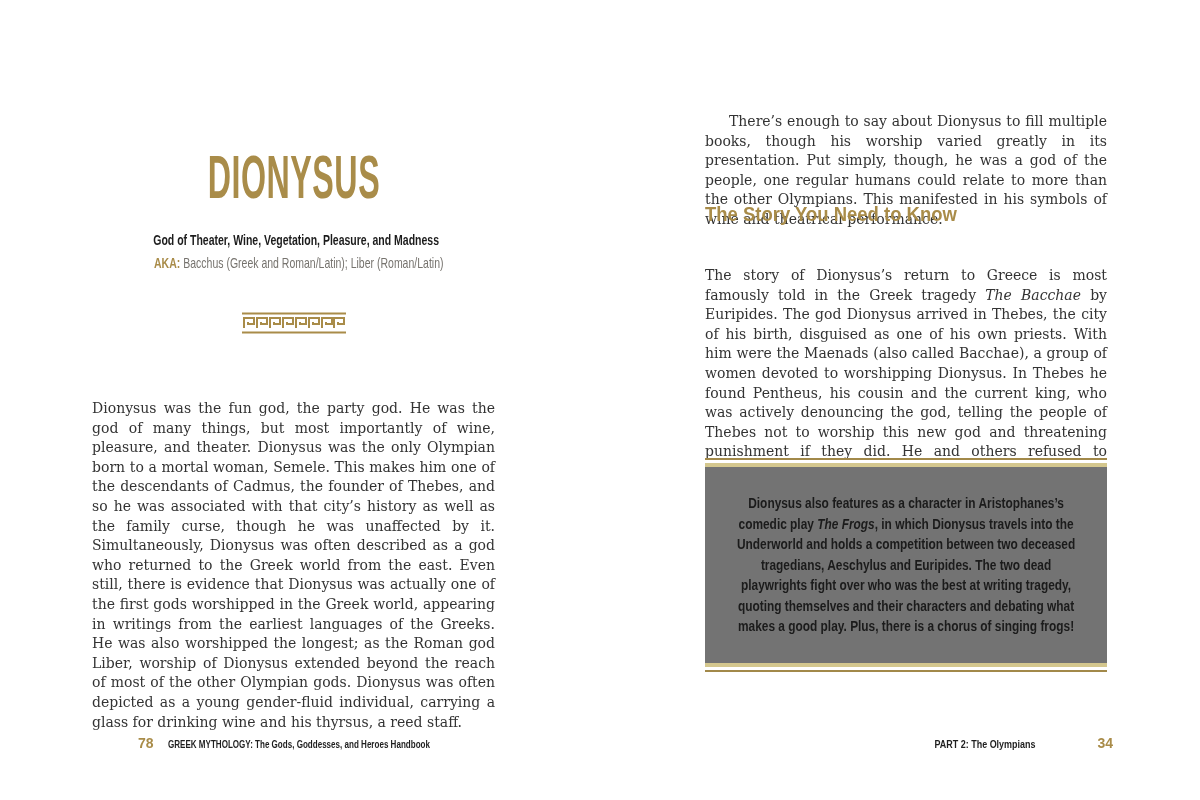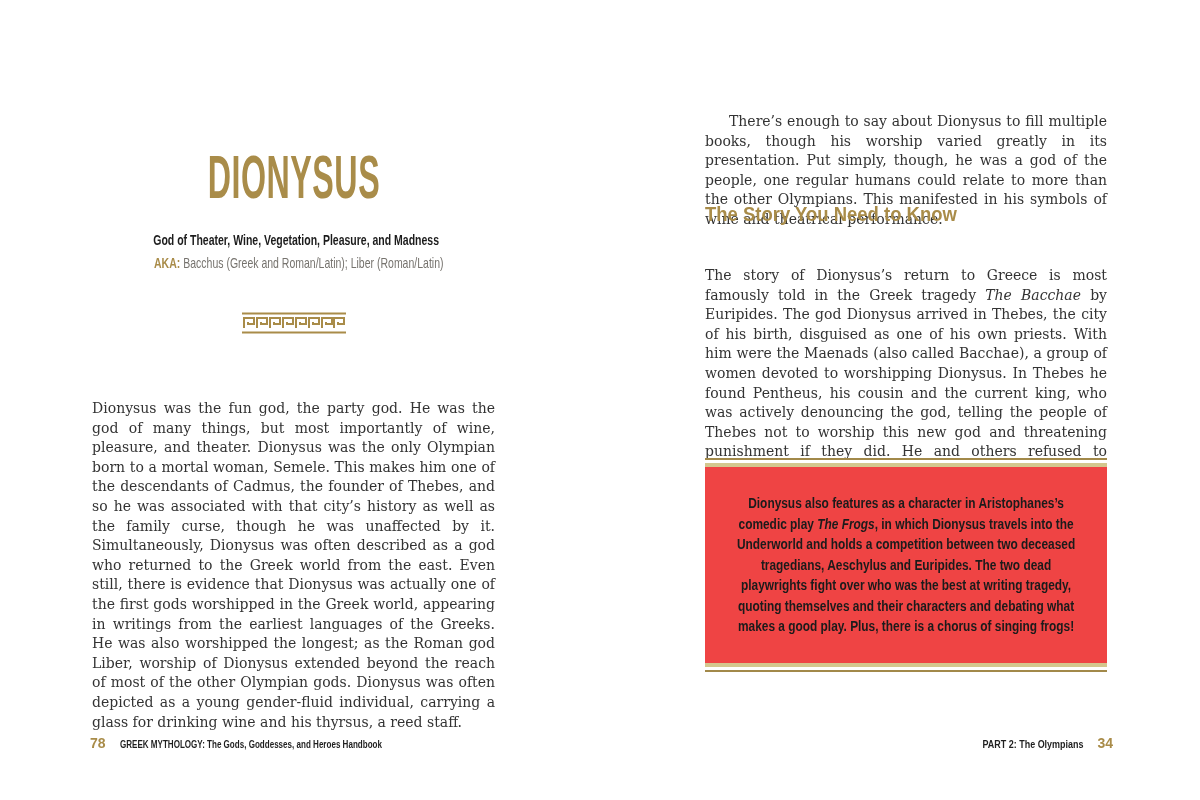--- a/index.html
+++ b/index.html
@@ -44,32 +44,32 @@
   #right-intro{left:705px;top:88px;width:402px;text-indent:24px;}
   #right-heading{left:705px;top:202px;}
   #right-story{left:705px;top:242px;width:402px;}
   .ital{font-style:italic;}
   
   #callout{left:705px;top:458px;width:402px;}
   .rule-thin{height:0;border-top:2px solid #a2894a;}
   .rule-thick{height:0;border-top:4px solid #d4c78e;}
   .rule-gap{height:3px;}
   #callout-body{
-    background:#ef4444;padding:26px 28px;overflow:hidden;
+    background:#737373;padding:26px 28px;overflow:hidden;
   }
   #callout-text{
     font-weight:700;font-size:14.5px;line-height:20.5px;color:#1b1b1b;
     text-align:center;width:122%;margin-left:-11%;
     transform:scaleX(0.82);transform-origin:center center;
   }
   
   .footer{top:735px;font-size:13px;display:flex;align-items:baseline;}
   #footer-left{left:90px;}
   #footer-right{right:87px;justify-content:flex-end;}
-  .pagenum{color:#a98c49;font-weight:700;font-size:14px;}
+  .pagenum{color:#a98c49;font-weight:700;font-size:14px;margin-left:48px;}
   .footer-text{
     color:#1f1f1f;font-weight:700;font-size:11.5px;white-space:nowrap;
     display:inline-block;
   }
   #footer-left .footer-text{margin-left:14px;transform:scaleX(0.70);transform-origin:left center;}
   #footer-right .footer-text{margin-right:14px;transform:scaleX(0.78);transform-origin:right center;}
 </style>
 </head>
 <body>
 

